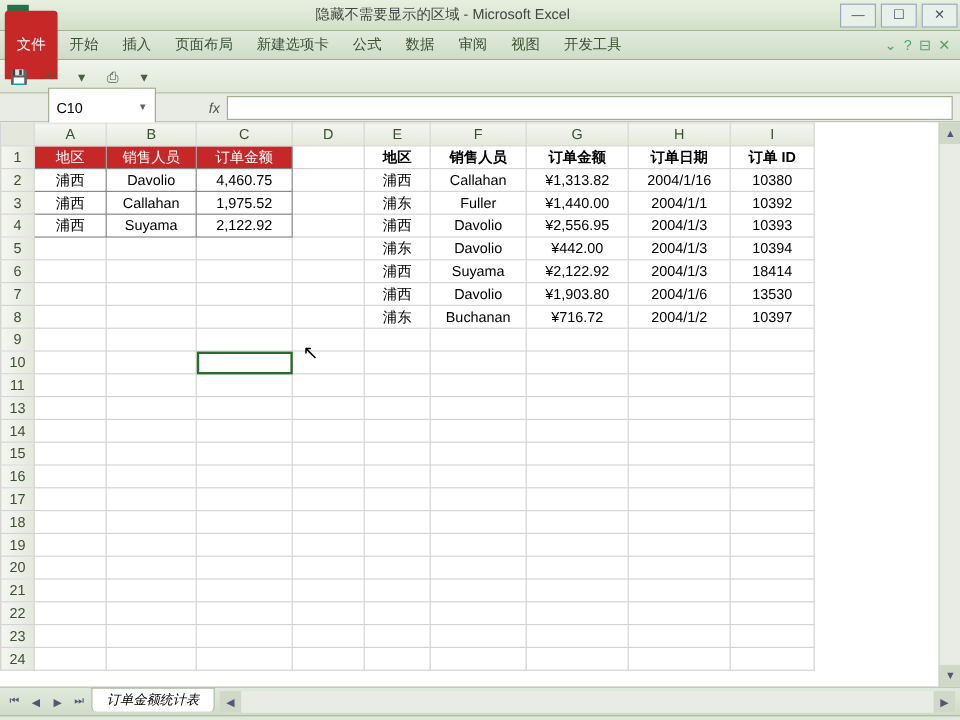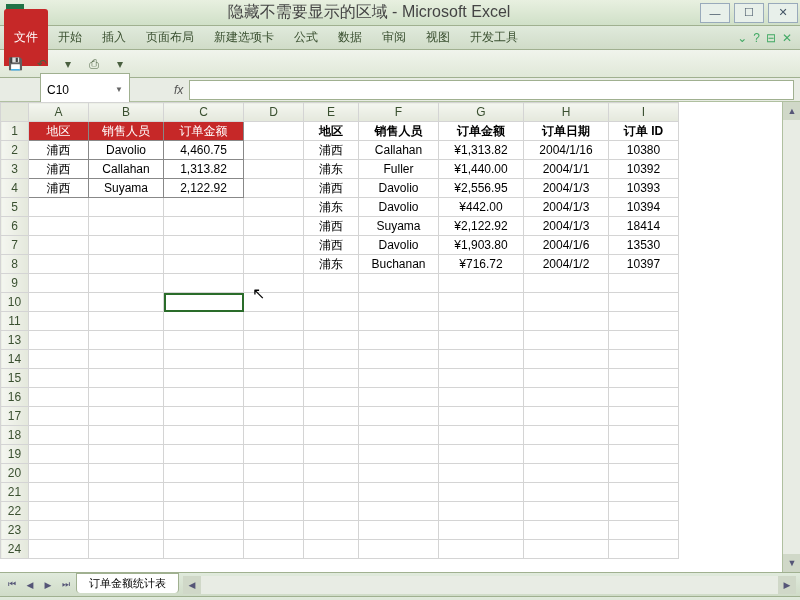--- a/index.html
+++ b/index.html
@@ -1,19 +1,19 @@
 <!DOCTYPE html>
 <html><head>
 <meta charset="utf-8">
 <style>
 * { margin: 0; padding: 0; box-sizing: border-box; font-family: "Microsoft YaHei", Tahoma, sans-serif; }
 body { background: #fff; width: 800px; height: 600px; overflow: hidden; font-size: 12px; }
 .titlebar { height: 26px; background: linear-gradient(#e8f0e0, #d0e0c8); display: flex; align-items: center; border-bottom: 1px solid #a0b090; }
 .titlebar .logo { width: 18px; height: 18px; background: #217346; margin: 0 6px; display: inline-block; }
-.titlebar .title { flex: 1; text-align: center; color: #444; font-size: 16px; }
+.titlebar .title { flex: 1; text-align: center; color: #444; font-size: 12px; }
 .titlebar .winbtns { display: flex; }
 .titlebar .winbtn { width: 30px; height: 20px; border: 1px solid #9ab; margin: 2px; display: flex; align-items: center; justify-content: center; background: #e8f0ea; cursor: pointer; font-size: 11px; color: #456; }
 .ribbon-tabs { height: 24px; background: linear-gradient(#e0eadc, #d0dcc8); display: flex; align-items: center; padding: 0 4px; border-bottom: 1px solid #a0b090; }
 .ribbon-tab { padding: 20px 10px; color: #3a5030; cursor: pointer; font-size: 12px; }
 .ribbon-tab.active { background: #c62828; color: #fff; border-radius: 3px 3px 0 0; }
 .ribbon-tabs .help { margin-left: auto; display: flex; gap: 6px; padding-right: 4px; }
 .ribbon-tabs .help span { color: #4a6; cursor: pointer; }
 .qat { height: 28px; background: linear-gradient(#f0f4ec, #e0e8d8); display: flex; align-items: center; padding: 0 6px; gap: 6px; border-bottom: 1px solid #a0b090; }
 .qat .btn { width: 20px; height: 20px; display: flex; align-items: center; justify-content: center; cursor: pointer; color: #4a6040; }
 .namebox-row { height: 24px; background: #e8ece4; display: flex; align-items: center; border-bottom: 1px solid #b0c0a0; }
@@ -34,21 +34,21 @@
 .red-header { background: #c62828 !important; color: #fff; border: 1px solid #888 !important; }
 .boxed { border: 1px solid #888 !important; }
 .bold { font-weight: bold; }
 .right { text-align: right; }
 .vscroll { width: 18px; background: #e8ece4; border-left: 1px solid #b0c0a0; display: flex; flex-direction: column; }
 .vscroll .arr, .hscroll .arr { height: 18px; width: 18px; background: #d0d8c8; display: flex; align-items: center; justify-content: center; font-size: 9px; color: #557; cursor: pointer; }
 .vscroll .track { flex: 1; background: #e8ece4; }
 .bottom { height: 24px; background: linear-gradient(#e0eadc, #d0dcc8); display: flex; align-items: center; border-top: 1px solid #a0b090; }
 .tab-area { display: flex; align-items: center; gap: 2px; padding-left: 4px; }
 .tab-nav { width: 16px; height: 16px; display: flex; align-items: center; justify-content: center; font-size: 9px; color: #557; cursor: pointer; }
-.sheet-tab { background: #fff; border: 1px solid #a0b090; border-bottom: none; padding: 2px 12px; font-size: 11px; cursor: pointer; border-radius: 0 0 4px 4px; transform: translateY(-2px); }
+.sheet-tab { background: #fff; border: 1px solid #a0b090; border-bottom: none; padding: 2px 12px; font-size: 11px; cursor: pointer; border-radius: 0 0 4px 4px; transform: translateY(-2px); font-style: italic; }
 .hscroll { flex: 1; height: 18px; display: flex; margin: 0 4px; background: #e8ece4; }
 .hscroll .track { flex: 1; }
 .status { height: 22px; background: linear-gradient(#e0eadc, #d0dcc8); display: flex; align-items: center; padding: 0 8px; border-top: 1px solid #a0b090; font-size: 11px; color: #3a5030; }
 .cursor { position: absolute; left: 252px; top: 182px; font-size: 16px; color: #000; pointer-events: none; }
 .active-cell { outline: 2px solid #2a6c2a; outline-offset: -2px; }
 </style>
 </head>
 <body>
 
 <div class="titlebar">
@@ -147,21 +147,21 @@
         <td>浦西</td>
         <td>Callahan</td>
         <td class="right">¥1,313.82</td>
         <td class="right">2004/1/16</td>
         <td>10380</td>
       </tr>
       <tr>
         <td class="rowhdr">3</td>
         <td class="boxed">浦西</td>
         <td class="boxed">Callahan</td>
-        <td class="boxed right">1,313.82</td>
+        <td class="boxed right">1,975.52</td>
         <td></td>
         <td>浦东</td>
         <td>Fuller</td>
         <td class="right">¥1,440.00</td>
         <td class="right">2004/1/1</td>
         <td>10392</td>
       </tr>
       <tr>
         <td class="rowhdr">4</td>
         <td class="boxed">浦西</td>

